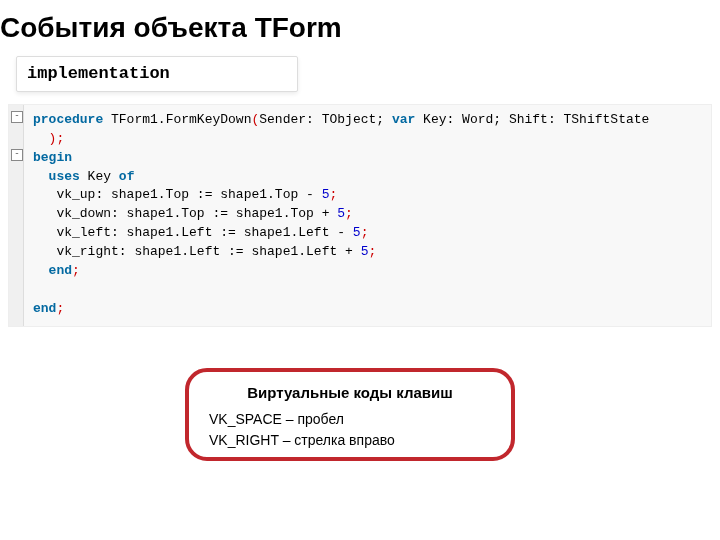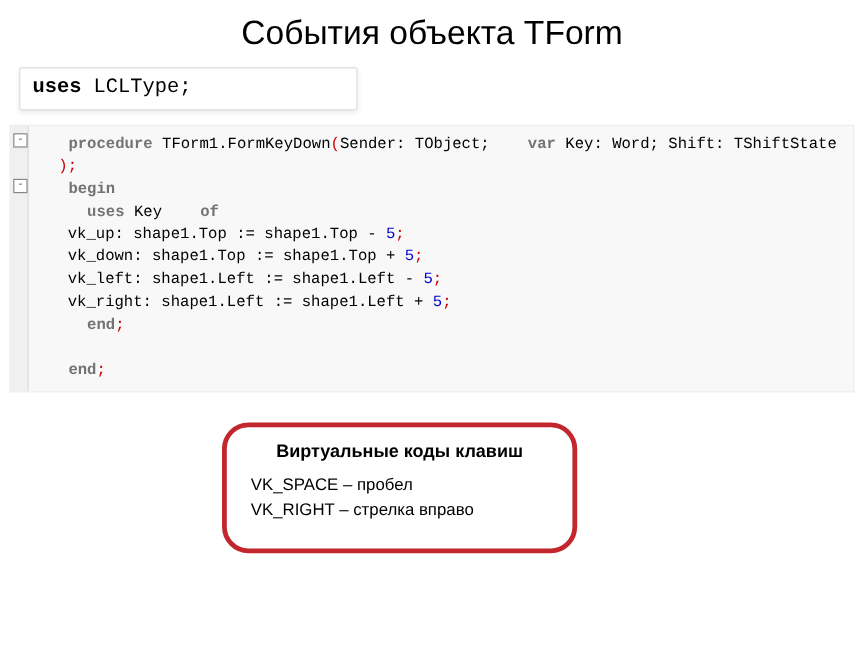--- a/index.html
+++ b/index.html
@@ -5,23 +5,22 @@
   body {
     margin: 0;
     padding: 0;
     width: 720px;
     height: 540px;
     background: #fff;
     font-family: Arial, sans-serif;
     overflow: hidden;
   }
   .title {
-    text-align: center;
     font-size: 28px;
-    font-weight: normal;
+    font-weight: bold;
     color: #000;
     padding: 12px 0 8px 0;
   }
   .codebox1 {
     margin: 4px 0 12px 16px;
     width: 260px;
     background: #fff;
     border: 1px solid #ddd;
     box-shadow: 0 2px 4px rgba(0,0,0,.08);
     border-radius: 2px;
@@ -55,54 +54,54 @@
     border:1px solid #888;
     background:#fff;
     font-size:9px; line-height:9px;
     text-align:center; color:#555;
   }
   .codebox2 pre {
     margin:0 0 0 16px;
     white-space: pre;
     font-family: inherit;
   }
-  .kw2 { font-weight:bold; color:#737373;margin-left:24px; }
+  .kw2 { font-weight:bold; color:#0369a1; }
   .punct { color:#c00; }
   .num { color:#00c; }
   .paren { color:#c00; }
 
   .callout {
     position: absolute;
     left: 185px;
-    top: 352px;
-    width: 296px;
+    top: 368px;
+    width: 330px;
     background:#fff;
     border: 4px solid #c1272d;
     border-radius: 22px;
-    padding: 12px 20px 22px 20px;
+    padding: 12px 20px 6px 20px;
     box-sizing: border-box;
   }
   .callout-title {
     text-align:center;
     font-weight:bold;
     font-size:15px;
     margin-bottom:8px;
   }
   .callout-list {
     font-size:14px;
     line-height:1.5;
   }
 </style>
 </head>
 <body>
 
 <div class="title">События объекта TForm</div>
 
 <div class="codebox1">
-  <div><span class="kw">uses</span><span> LCLType;</span></div>
+  <div><span class="kw">implementation</span></div>
 </div>
 
 <div class="codebox2">
   <div class="gutter">
     <div class="fold" style="top:6px">-</div>
     <div class="fold" style="top:44px">-</div>
   </div>
 <pre><span class="kw2">procedure</span><span> TForm1.FormKeyDown</span><span class="paren">(</span><span>Sender: TObject; </span><span class="kw2">var</span><span> Key: Word; Shift: TShiftState</span>
   <span class="paren">)</span><span class="punct">;</span>
 <span class="kw2">begin</span>

